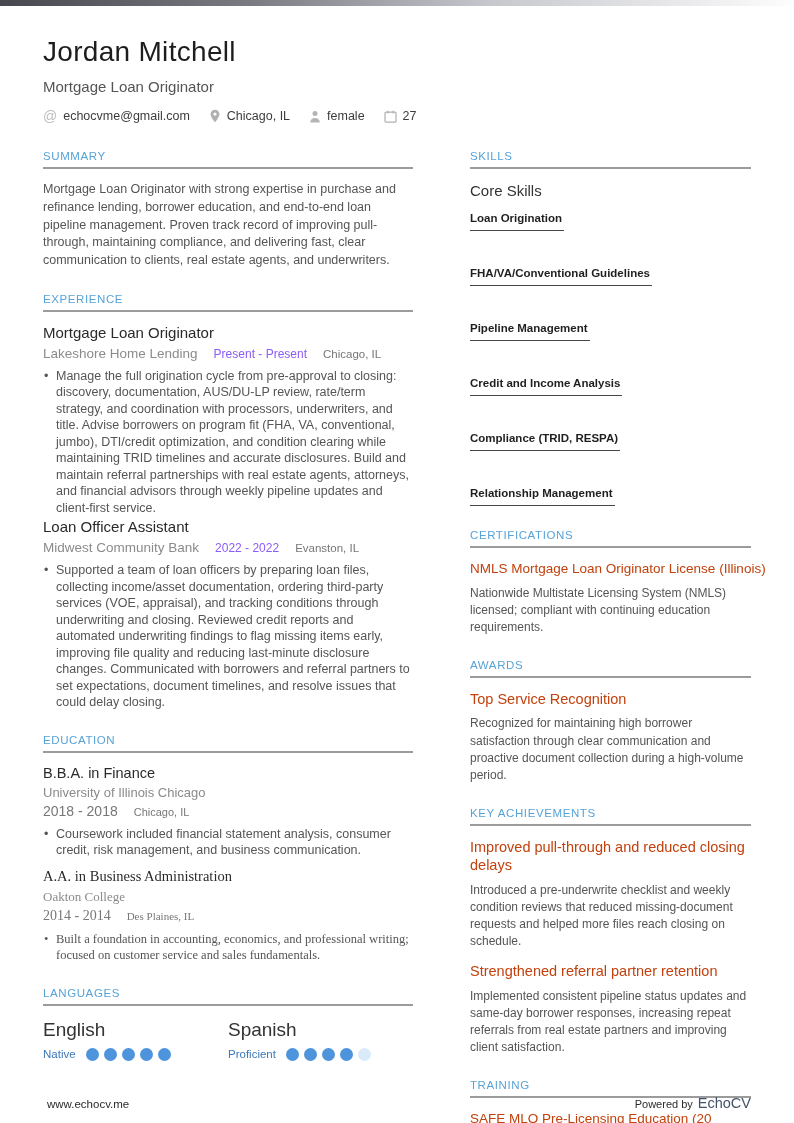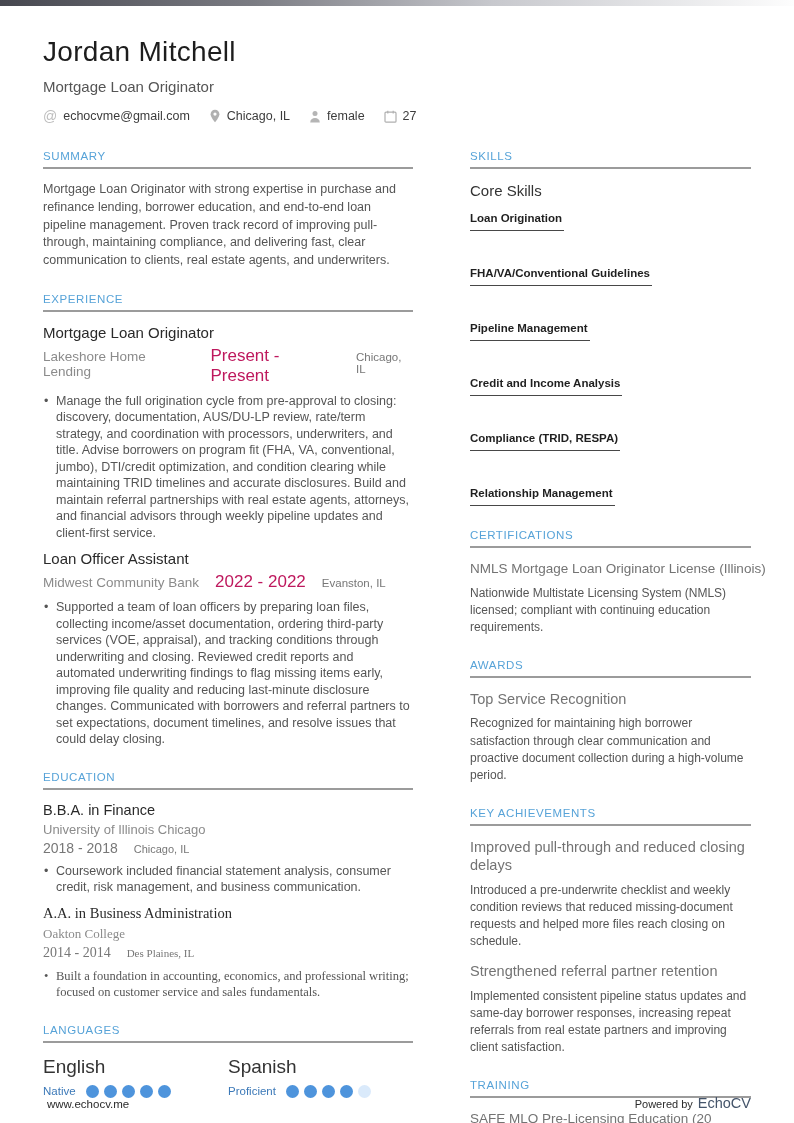--- a/index.html
+++ b/index.html
@@ -23,25 +23,25 @@
   .col-left { width:370px; flex:none; }
   .col-right { width:281px; flex:none; }
 
   .section { margin-bottom:23px; }
   .sec-head { font-size:11.5px; color:#57a3d8; letter-spacing:.6px; }
   .sec-rule { height:2px; background:#9b9b9b; margin-top:5px; }
 
   .summary-text { font-size:12.5px; color:#555; line-height:1.42; margin-top:12px; }
 
   .job { margin-top:12px; }
-  .job + .job { margin-top:9px; }
+  .job + .job { margin-top:2px; }
   .job-name { font-size:15px; color:#2a2a2a; }
   .job-meta { display:flex; gap:16px; align-items:baseline; margin-top:5px; }
   .company { font-size:13.5px; color:#8b8b8b; }
-  .dates { font-size:17px; color:#be185d; }
+  .dates { font-size:12px; color:#8b5cf6; }
   .loc { font-size:11.5px; color:#777; }
   .bullets { margin:7px 0 0 0; padding:0; list-style:none; }
   .bullets li { position:relative; padding-left:13px; font-size:12.5px; color:#555; line-height:1.32; }
   .bullets li::before { content:"\2022"; position:absolute; left:1px; color:#555; }
 
   .edu { margin-top:12px; }
   .edu + .edu { margin-top:9px;font-family:Liberation Serif, serif; }
   .edu-name { font-size:14.5px; color:#2a2a2a; }
   .school { font-size:13px; color:#8b8b8b; margin-top:4px; }
   .edu-meta { display:flex; gap:16px; align-items:baseline; margin-top:3px; }
@@ -54,21 +54,21 @@
   .lang-row { display:flex; align-items:center; gap:10px; margin-top:7px; }
   .lang-level { font-size:11.5px; color:#3c79b8; }
   .dots { display:flex; gap:5px; }
   .dot { width:13px; height:13px; border-radius:50%; background:#daeafb; }
   .dot.filled { background:#4e94dc; }
 
   .group-title { font-size:15px; color:#333; margin-top:13px; }
   .skills-wrap { display:flex; flex-wrap:wrap; column-gap:19px; row-gap:11px; margin-top:13px;gap:36px; }
   .skill { font-size:11.5px; font-weight:bold; color:#1f1f1f; border-bottom:1.5px solid #474747; padding:0 2px 6px 0; white-space:nowrap; }
 
-  .item-title { font-size:14.5px; color:#737373; margin-top:12px; line-height:1.3; }
+  .item-title { font-size:14.5px; color:#c2410c; margin-top:12px; line-height:1.3; }
   .item-title.nowrap { white-space:nowrap; font-size:13.5px; }
   .item-title.sm { font-size:13.5px; }
   .item-desc { font-size:12px; color:#555; line-height:1.42; margin-top:7px; }
 
   .footer { position:absolute; left:47px; right:43px; bottom:11px; display:flex; justify-content:space-between; align-items:baseline; }
   .site { font-size:11.5px; color:#2b2b2b; }
   .powered { font-size:11px; color:#2b2b2b; }
   .brand { font-size:14.5px; color:#44546a; margin-left:5px; }
 </style>
 </head>

